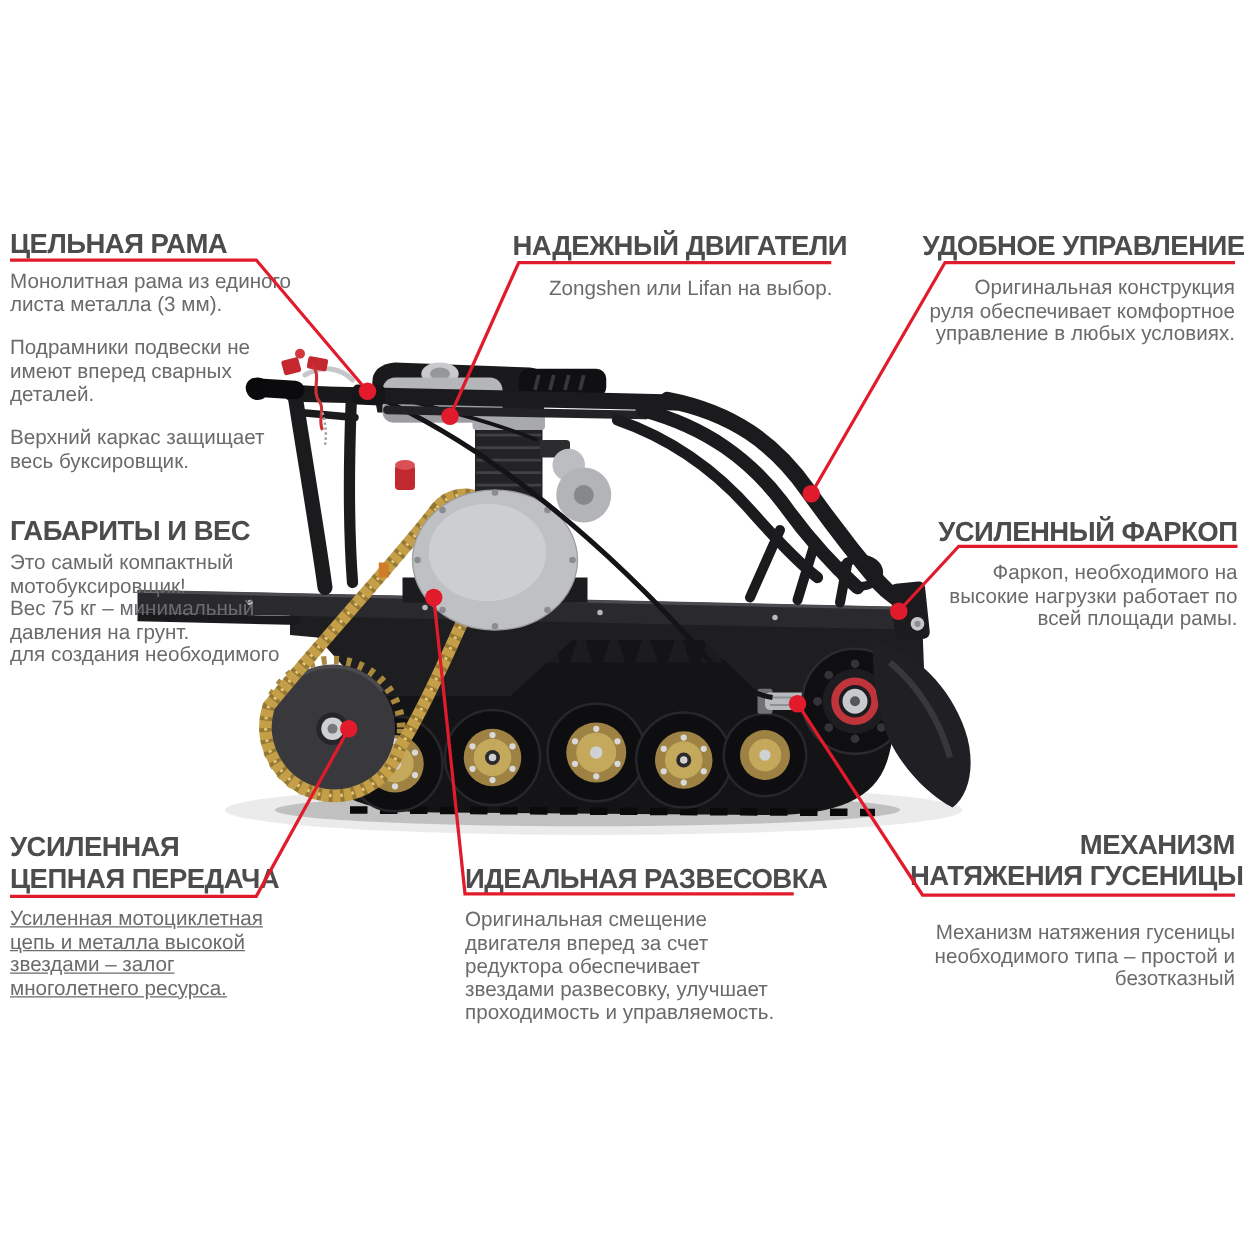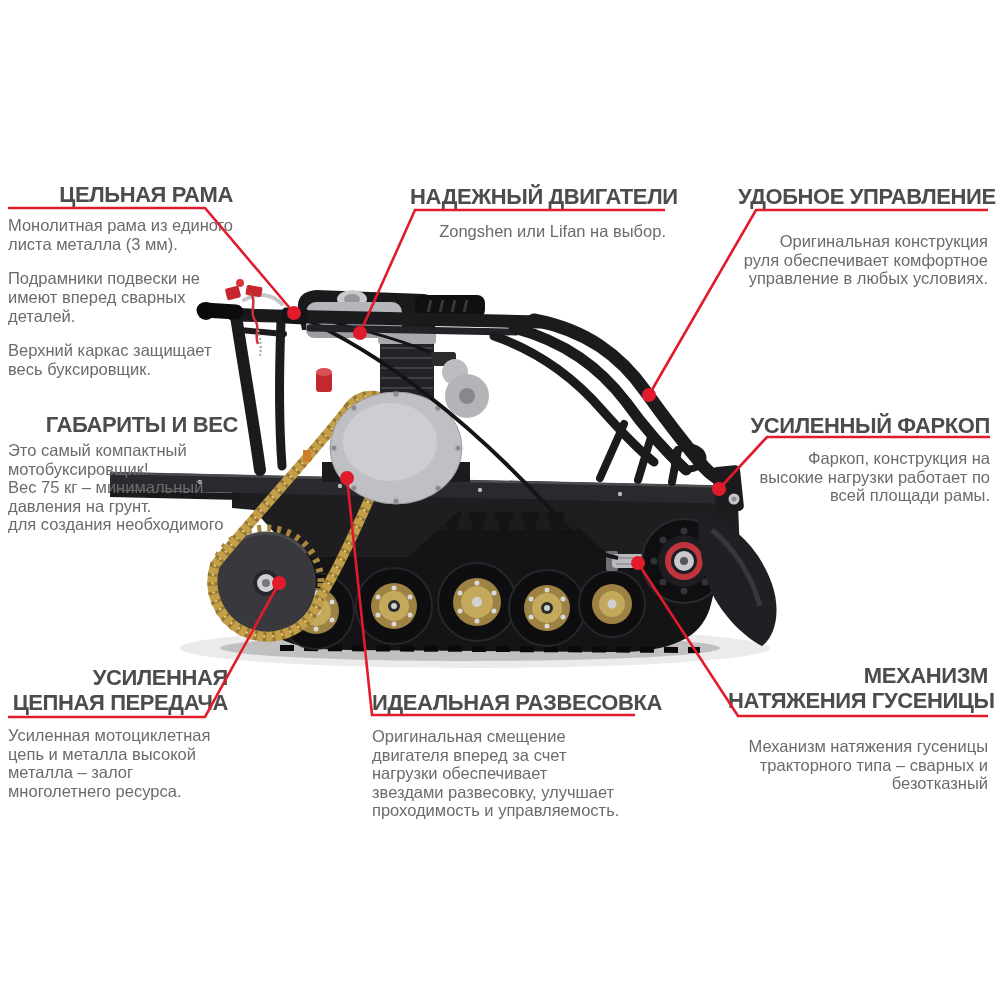--- a/index.html
+++ b/index.html
@@ -2,36 +2,36 @@
 <html><head>
 <meta charset="utf-8">
 <style>
   html,body{margin:0;padding:0;background:#ffffff;}
   body{width:1000px;height:1000px;position:relative;font-family:"Liberation Sans",sans-serif;}
   .stage{position:absolute;left:0;top:0;width:1000px;height:1000px;overflow:hidden;background:#fff;}
   .layer{position:absolute;left:0;top:0;width:1000px;height:1000px;}
   .veh{z-index:1;}
   .overlay{z-index:6;pointer-events:none;}
   .co{position:absolute;z-index:4;}
-  .co h2{margin:0;font-size:22px;font-weight:bold;color:#4c4c4e;letter-spacing:-0.4px;line-height:24px;white-space:nowrap;text-align:right;}
+  .co h2{margin:0;font-size:22px;font-weight:bold;color:#4c4c4e;letter-spacing:-0.4px;line-height:24px;white-space:nowrap;}
   .co h2 .tl{display:block;}
   .co.two h2{line-height:25px;}
   .co .body{color:#6b6b6d;font-size:16.5px;line-height:18.5px;}
   .co .body p{margin:0;}
   .co .ln{display:block;white-space:nowrap;}
   .align-r{text-align:right;}
   .align-c{text-align:center;}
   #co-frame .body{line-height:19px;margin-top:9px;}
   #co-frame .body p{margin:0 0 15px 0;}
   #co-frame .body p:last-child{margin-bottom:0;}
   #co-engines .body{margin-top:13px;}
-  #co-control .body{margin-top:23px;}
+  #co-control .body{margin-top:12px;}
   #co-dims .body{margin-top:4px;line-height:18.6px;}
   #co-hitch .body{margin-top:11px;}
-  #co-chain .body{margin-top:11px;}
+  #co-chain .body{margin-top:11px;text-decoration:underline;}
   #co-balance .body{margin-top:12px;}
   #co-tension .body{margin-top:24px;}
 </style>
 </head>
 <body>
 
 <div class="stage">
 
   <svg class="layer veh" viewBox="0 0 1000 1000">
 
@@ -279,64 +279,64 @@
         <span class="ln">давления на грунт.</span>
         <span class="ln">для создания необходимого</span>
       </p>
     </div>
   </section>
 
   <section class="co align-r" id="co-hitch" style="right:10px;top:414px;width:250px">
     <h2>УСИЛЕННЫЙ ФАРКОП</h2>
     <div class="body">
       <p>
-        <span class="ln">Фаркоп, конструкция на</span>
+        <span class="ln">Фаркоп, необходимого на</span>
         <span class="ln">высокие нагрузки работает по</span>
         <span class="ln">всей площади рамы.</span>
       </p>
     </div>
   </section>
 
   <section class="co two" id="co-chain" style="left:8px;top:665px;width:220px">
     <h2>
       <span class="tl">УСИЛЕННАЯ</span>
       <span class="tl">ЦЕПНАЯ ПЕРЕДАЧА</span>
     </h2>
     <div class="body">
       <p>
         <span class="ln">Усиленная мотоциклетная</span>
         <span class="ln">цепь  и металла высокой</span>
-        <span class="ln">металла – залог</span>
+        <span class="ln">звездами – залог</span>
         <span class="ln">многолетнего ресурса.</span>
       </p>
     </div>
   </section>
 
   <section class="co" id="co-balance" style="left:372px;top:691px;width:270px">
     <h2>ИДЕАЛЬНАЯ РАЗВЕСОВКА</h2>
     <div class="body">
       <p>
         <span class="ln">Оригинальная смещение</span>
         <span class="ln">двигателя вперед  за счет</span>
-        <span class="ln">нагрузки обеспечивает</span>
+        <span class="ln">редуктора обеспечивает</span>
         <span class="ln">звездами развесовку, улучшает</span>
         <span class="ln">проходимость и управляемость.</span>
       </p>
     </div>
   </section>
 
   <section class="co two align-r" id="co-tension" style="right:12px;top:663px;width:260px">
     <h2>
       <span class="tl">МЕХАНИЗМ</span>
       <span class="tl">НАТЯЖЕНИЯ ГУСЕНИЦЫ</span>
     </h2>
     <div class="body">
       <p>
         <span class="ln">Механизм натяжения гусеницы</span>
-        <span class="ln">тракторного типа – сварных и</span>
+        <span class="ln">необходимого типа – простой и</span>
         <span class="ln">безотказный</span>
       </p>
     </div>
   </section>
 
   <svg class="layer overlay" viewBox="0 0 1000 1000">
     <g fill="none" stroke="#e11b2b" stroke-width="2.6">
       <polyline points="8,208 205,208 294,313"></polyline>
       <polyline points="665,210 415,210 360,333"></polyline>
       <polyline points="988,210 756,210 649,395"></polyline>

